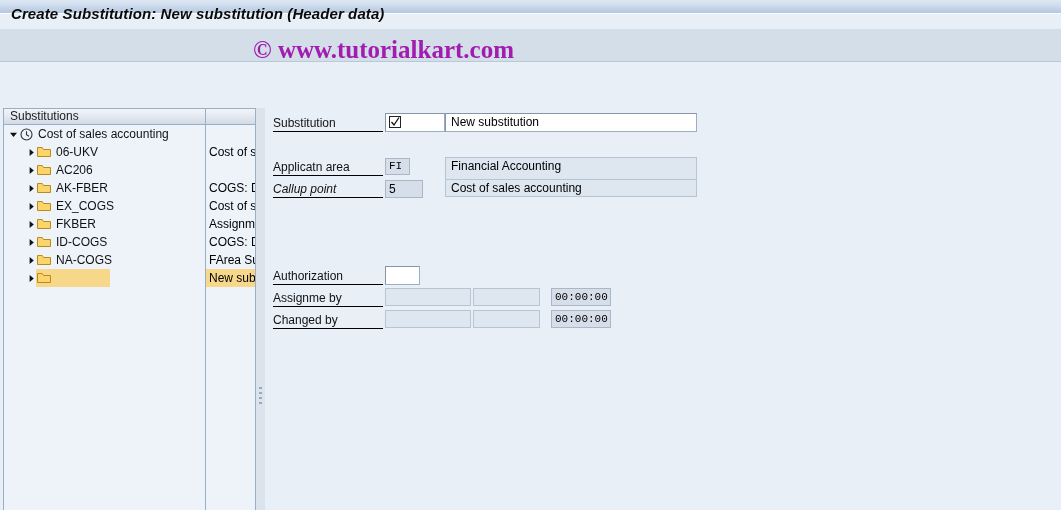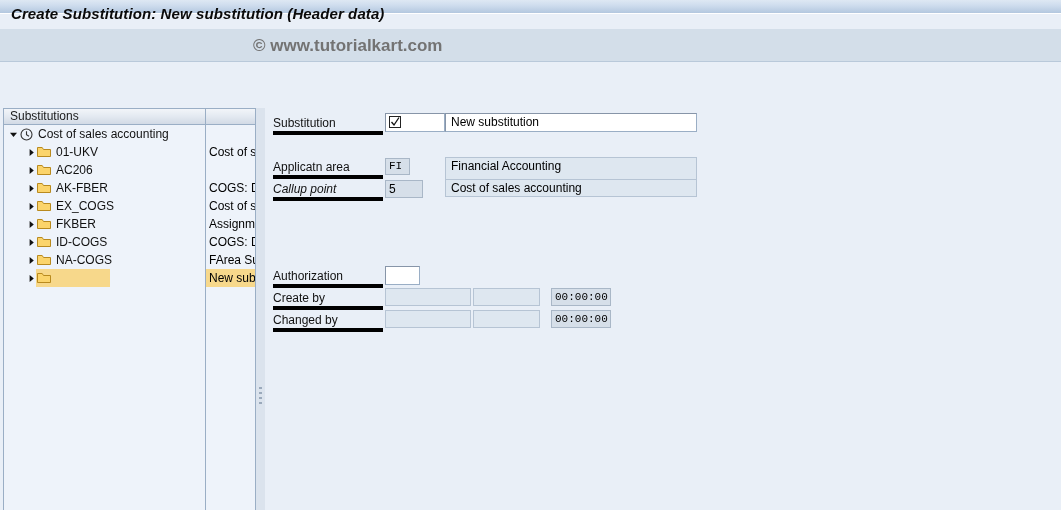--- a/index.html
+++ b/index.html
@@ -44,24 +44,24 @@
     width: 1061px; height: 33px;
     background: #d3dee9;
     border-bottom: 1px solid #b9c9da;
     box-sizing: border-box;
   }
 
   
   #watermark {
     position: absolute;
     left: 253px; top: 36px;
-    font-family: Liberation Sans, sans-serif;
-    font-size: 17px;
+    font-family: Liberation Serif, serif;
+    font-size: 25px;
     font-weight: bold;
-    color: #737373;
+    color: #a21caf;
     white-space: nowrap;
     z-index: 5;
     pointer-events: none;
   }
 
   
   #content {
     position: absolute;
     left: 0; top: 62px;
     width: 1061px; height: 448px;
@@ -232,21 +232,21 @@
   }
   .inp-gray {
     background: #d6dfe9;
     border: 1px solid #a9b7c7;
   }
   .mono {
     font-family: "Liberation Mono", monospace;
     font-size: 11px;
   }
   .lbl-underline {
-    border-bottom: 4px solid #000000;
+    border-bottom: 1px solid #000000;
   }
   .cbox {
     position: absolute;
     left: 3px; top: 2px;
     width: 12px; height: 12px;
   }
 </style>
 </head>
 <body>
 
@@ -294,21 +294,21 @@
                 <svg width="9" height="9" viewBox="0 0 9 9">
                   <path d="M2.6 1 L6.8 4.5 L2.6 8 Z" fill="#111"></path>
                 </svg>
               </span>
               <span class="hl">
                 <span class="ic">
                   <svg width="14" height="12" viewBox="0 0 14 12">
                     <path d="M0.5 1.5 L0.5 10.5 L13.5 10.5 L13.5 3.5 L6.5 3.5 L5.2 1.5 Z" fill="#fbd46b" stroke="#b98a1e" stroke-width="1"></path>
                   </svg>
                 </span>
-                <span class="lbl">01-UKV</span>
+                <span class="lbl">06-UKV</span>
               </span>
             </div>
             <div class="c2">Cost of sa</div>
           </div>
           <div class="tree-row">
             <div class="c1">
               <span style="display: inline-block; flex: 0 0 auto; width: 22px; height: 18px;"></span>
               <span class="twisty">
                 <svg width="9" height="9" viewBox="0 0 9 9">
                   <path d="M2.6 1 L6.8 4.5 L2.6 8 Z" fill="#111"></path>
@@ -475,21 +475,21 @@
     <div class="f-field inp-gray mono" style="left:120px; top:57px; width:25px; height:17px; line-height:15px;">FI</div>
     <div class="f-field inp-ro" style="left:180px; top:56px; width:252px; height:24px; line-height:16px; padding-left:5px;">Financial Accounting</div>
 
     <div class="f-label lbl-underline" style="left:8px; top:80px; width:110px;font-style:italic;">Callup point</div>
     <div class="f-field inp-gray" style="left:120px; top:79px; width:38px; height:18px; line-height:16px;">5</div>
     <div class="f-field inp-ro" style="left:180px; top:78px; width:252px; height:18px; line-height:16px; padding-left:5px;">Cost of sales accounting</div>
 
     <div class="f-label lbl-underline" style="left:8px; top:167px; width:110px;">Authorization</div>
     <div class="f-field inp-white" style="left:120px; top:165px; width:35px; height:19px; line-height:17px;"></div>
 
-    <div class="f-label lbl-underline" style="left:8px; top:189px; width:110px;">Create by</div>
+    <div class="f-label lbl-underline" style="left:8px; top:189px; width:110px;">Assignme by</div>
     <div class="f-field inp-ro" style="left:120px; top:187px; width:86px; height:18px;"></div>
     <div class="f-field inp-ro" style="left:208px; top:187px; width:67px; height:18px;"></div>
     <div class="f-field inp-gray mono" style="left:286px; top:187px; width:60px; height:18px; line-height:16px;">00:00:00</div>
 
     <div class="f-label lbl-underline" style="left:8px; top:211px; width:110px;">Changed by</div>
     <div class="f-field inp-ro" style="left:120px; top:209px; width:86px; height:18px;"></div>
     <div class="f-field inp-ro" style="left:208px; top:209px; width:67px; height:18px;"></div>
     <div class="f-field inp-gray mono" style="left:286px; top:209px; width:60px; height:18px; line-height:16px;">00:00:00</div>
 
   </div>

